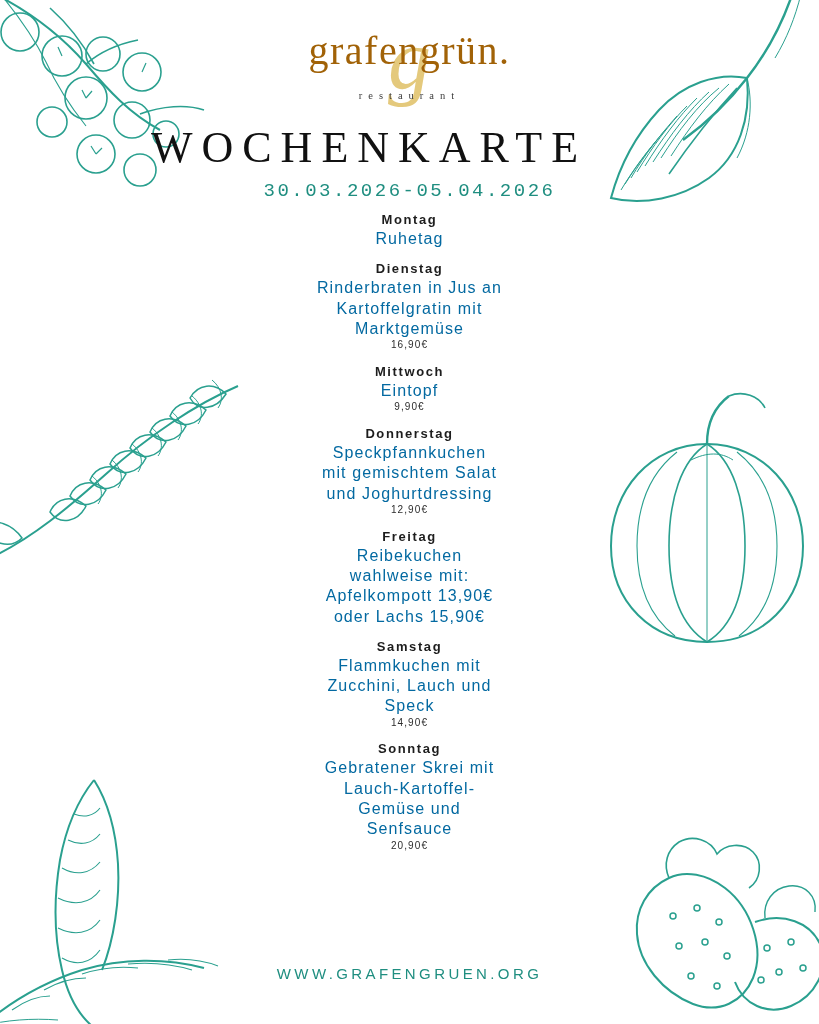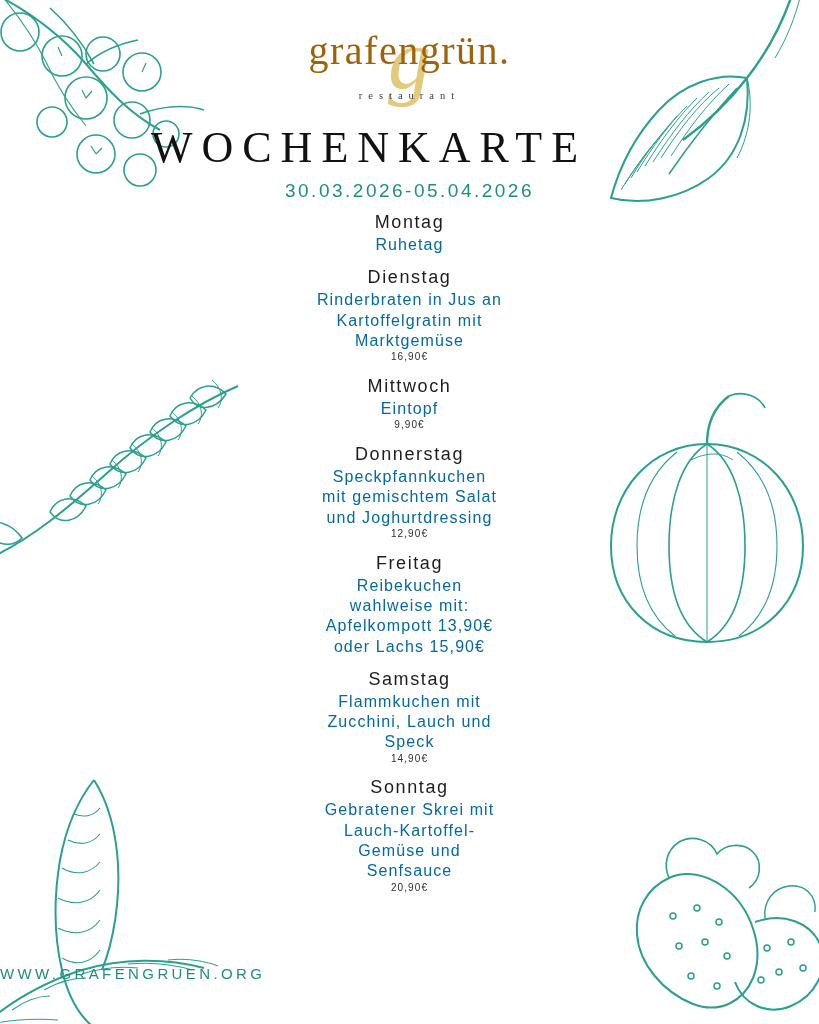--- a/index.html
+++ b/index.html
@@ -92,41 +92,41 @@
     letter-spacing: 9px;
     color: #111111;
     font-weight: 400;
   }
   .doc-dates {
     position: absolute;
     top: 180px;
     left: 0;
     width: 819px;
     text-align: center;
-    font-family: Liberation Sans, sans-serif;
+    font-family: Liberation Mono, monospace;
     font-size: 19px;
     letter-spacing: 2.5px;
     color: #1f8e80;
   }
 
   
   .menu {
     position: absolute;
     top: 212px;
     left: 50%;
     transform: translateX(-50%);
     width: 420px;
     text-align: center;
   }
   .day-block {
     margin-bottom: 12px;
   }
   .day-name {
-    font-size: 18px;
-    font-weight: normal;
+    font-size: 13px;
+    font-weight: bold;
     letter-spacing: 1.6px;
     color: #1d1d1d;
     margin-bottom: 2px;
   }
   .day-line {
     font-size: 16px;
     letter-spacing: 1.1px;
     color: #0369a1;
     line-height: 1.27;
   }
@@ -136,20 +136,21 @@
     color: #2c2c2c;
     line-height: 1.27;
   }
 
   
   .footer-url {
     position: absolute;
     bottom: 42px;
     left: 0;
     width: 819px;
+    text-align: center;
     font-size: 15px;
     letter-spacing: 3.4px;
     color: #1f8e80;
     text-decoration: none;
   }
 </style>
 </head>
 <body>
 
 <div class="page">

